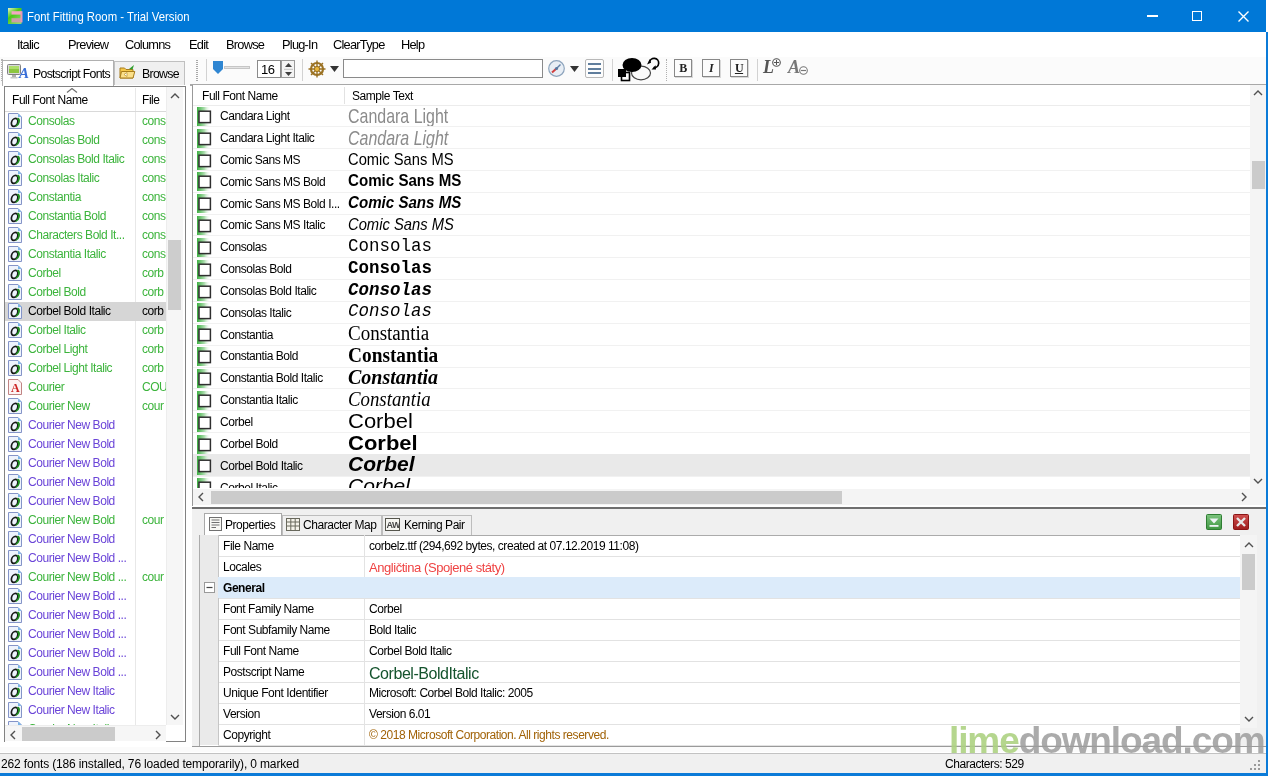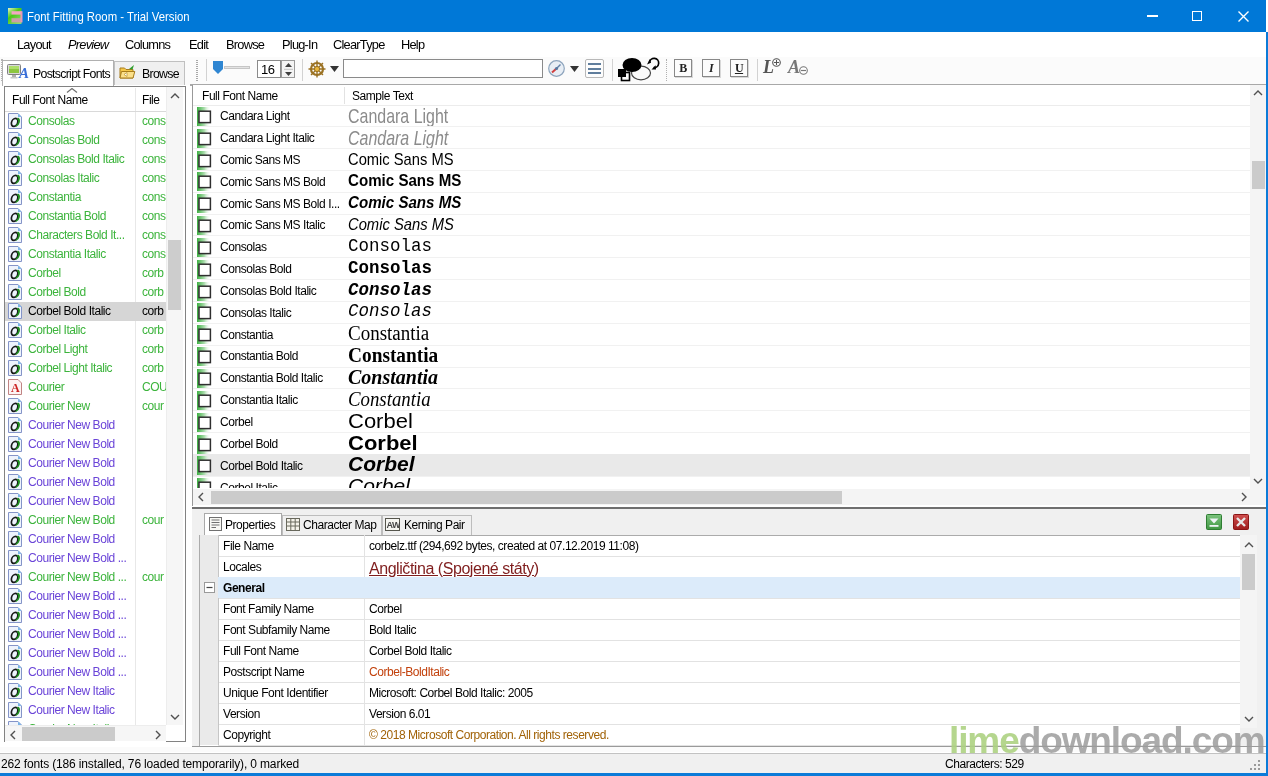--- a/index.html
+++ b/index.html
@@ -26,22 +26,22 @@
 </svg>
 <div class="a" style="left:27px;top:8.5px;font-size:13.5px;letter-spacing:0;transform-origin:0 50%;transform:scaleX(0.84);color:#fff;white-space:nowrap;">Font Fitting Room - Trial Version</div>
 
 <div class="a" style="left:1147px;top:15px;width:11px;height:1.5px;background:#fff;"></div>
 <div class="a" style="left:1192px;top:11px;width:10px;height:10px;border:1.4px solid #fff;"></div>
 <svg class="a" style="left:1238px;top:11px;" width="11" height="11" viewBox="0 0 11 11">
  <path d="M0.5 0.5 L10.5 10.5 M10.5 0.5 L0.5 10.5" stroke="#fff" stroke-width="1.4"></path>
 </svg>
 
 <div class="a" style="left:0;top:32px;width:1266px;height:25px;background:#fff;"></div>
-<div class="a" style="left:17px;top:37px;font-size:12.8px;letter-spacing:-0.75px;color:#000;">Layout</div>
-<div class="a" style="left:68px;top:37px;font-size:12.8px;letter-spacing:-0.75px;color:#000;font-style:italic;">Preview</div>
+<div class="a" style="left:17px;top:37px;font-size:12.8px;letter-spacing:-0.75px;color:#000;">Italic</div>
+<div class="a" style="left:68px;top:37px;font-size:12.8px;letter-spacing:-0.75px;color:#000;">Preview</div>
 <div class="a" style="left:125px;top:37px;font-size:12.8px;letter-spacing:-0.75px;color:#000;">Columns</div>
 <div class="a" style="left:189px;top:37px;font-size:12.8px;letter-spacing:-0.75px;color:#000;">Edit</div>
 <div class="a" style="left:226px;top:37px;font-size:12.8px;letter-spacing:-0.75px;color:#000;">Browse</div>
 <div class="a" style="left:282px;top:37px;font-size:12.8px;letter-spacing:-0.75px;color:#000;">Plug-In</div>
 <div class="a" style="left:333px;top:37px;font-size:12.8px;letter-spacing:-0.75px;color:#000;">ClearType</div>
 <div class="a" style="left:401px;top:37px;font-size:12.8px;letter-spacing:-0.75px;color:#000;">Help</div>
 
 <div class="a" style="left:0;top:57px;width:1266px;height:28px;background:#fbfbfb;"></div>
 <div class="a" style="left:1px;top:59px;width:2px;height:22px;border-left:1px dotted #b5b5b5;border-right:1px dotted #b5b5b5;"></div>
 
@@ -809,40 +809,40 @@
  <path d="M4 4 L12 12 M12 4 L4 12" stroke="#e8e8e8" stroke-width="2.4"></path>
 </svg>
 
 <div class="a" style="left:199px;top:534.5px;width:1041px;height:211px;background:#fff;border-top:1px solid #ababab;border-left:1px solid #ababab;overflow:hidden;"></div>
 <div class="a" style="left:200px;top:535px;width:18px;height:210px;background:#eaeaea;"></div>
 
 <div class="a" style="left:223px;top:538.5px;font-size:12px;color:#000;">File Name</div>
 <div class="a" style="left:369px;top:538.5px;font-size:12px;color:#000;">corbelz.ttf (294,692 bytes, created at 07.12.2019 11:08)</div>
 <div class="a" style="left:218px;top:555.5px;width:1022px;height:1px;background:#e2e2e2;"></div>
 <div class="a" style="left:223px;top:559.5px;font-size:12px;color:#000;">Locales</div>
-<div class="a" style="left:369px;top:559.5px;font-size:16px;color:#7f1d1d;text-decoration:underline;">Angličtina (Spojené státy)</div>
+<div class="a" style="left:369px;top:559.5px;font-size:13px;color:#ef4444;">Angličtina (Spojené státy)</div>
 <div class="a" style="left:218px;top:576.5px;width:1022px;height:1px;background:#e2e2e2;"></div>
 <div class="a" style="left:218px;top:577.0px;width:1022px;height:21.0px;background:#dcebfa;z-index:2;"></div>
 <svg class="a" style="left:204px;top:582px;z-index:3;" width="11" height="11" viewBox="0 0 11 11">
     <rect x="0.5" y="0.5" width="10" height="10" fill="#fff" stroke="#9a9a9a"></rect>
     <path d="M2.5 5.5 L8.5 5.5" stroke="#444" stroke-width="1.2"></path>
   </svg>
 <div class="a" style="left:223px;top:580.5px;font-size:12px;font-weight:bold;color:#000;z-index:3;">General</div>
 <div class="a" style="left:218px;top:597.5px;width:1022px;height:1px;background:#e2e2e2;"></div>
 <div class="a" style="left:223px;top:601.5px;font-size:12px;color:#000;">Font Family Name</div>
 <div class="a" style="left:369px;top:601.5px;font-size:12px;color:#000;">Corbel</div>
 <div class="a" style="left:218px;top:618.5px;width:1022px;height:1px;background:#e2e2e2;"></div>
 <div class="a" style="left:223px;top:622.5px;font-size:12px;color:#000;">Font Subfamily Name</div>
 <div class="a" style="left:369px;top:622.5px;font-size:12px;color:#000;">Bold Italic</div>
 <div class="a" style="left:218px;top:639.5px;width:1022px;height:1px;background:#e2e2e2;"></div>
 <div class="a" style="left:223px;top:643.5px;font-size:12px;color:#000;">Full Font Name</div>
 <div class="a" style="left:369px;top:643.5px;font-size:12px;color:#000;">Corbel Bold Italic</div>
 <div class="a" style="left:218px;top:660.5px;width:1022px;height:1px;background:#e2e2e2;"></div>
 <div class="a" style="left:223px;top:664.5px;font-size:12px;color:#000;">Postscript Name</div>
-<div class="a" style="left:369px;top:664.5px;font-size:12px;color:#c2410c;">Corbel-BoldItalic</div>
+<div class="a" style="left:369px;top:664.5px;font-size:16px;color:#14532d;">Corbel-BoldItalic</div>
 <div class="a" style="left:218px;top:681.5px;width:1022px;height:1px;background:#e2e2e2;"></div>
 <div class="a" style="left:223px;top:685.5px;font-size:12px;color:#000;">Unique Font Identifier</div>
 <div class="a" style="left:369px;top:685.5px;font-size:12px;color:#000;">Microsoft: Corbel Bold Italic: 2005</div>
 <div class="a" style="left:218px;top:702.5px;width:1022px;height:1px;background:#e2e2e2;"></div>
 <div class="a" style="left:223px;top:706.5px;font-size:12px;color:#000;">Version</div>
 <div class="a" style="left:369px;top:706.5px;font-size:12px;color:#000;">Version 6.01</div>
 <div class="a" style="left:218px;top:723.5px;width:1022px;height:1px;background:#e2e2e2;"></div>
 <div class="a" style="left:223px;top:727.5px;font-size:12px;color:#000;">Copyright</div>
 <div class="a" style="left:369px;top:727.5px;font-size:12px;color:#a16207;">© 2018 Microsoft Corporation. All rights reserved.</div>
 <div class="a" style="left:218px;top:744.5px;width:1022px;height:1px;background:#e2e2e2;"></div>

